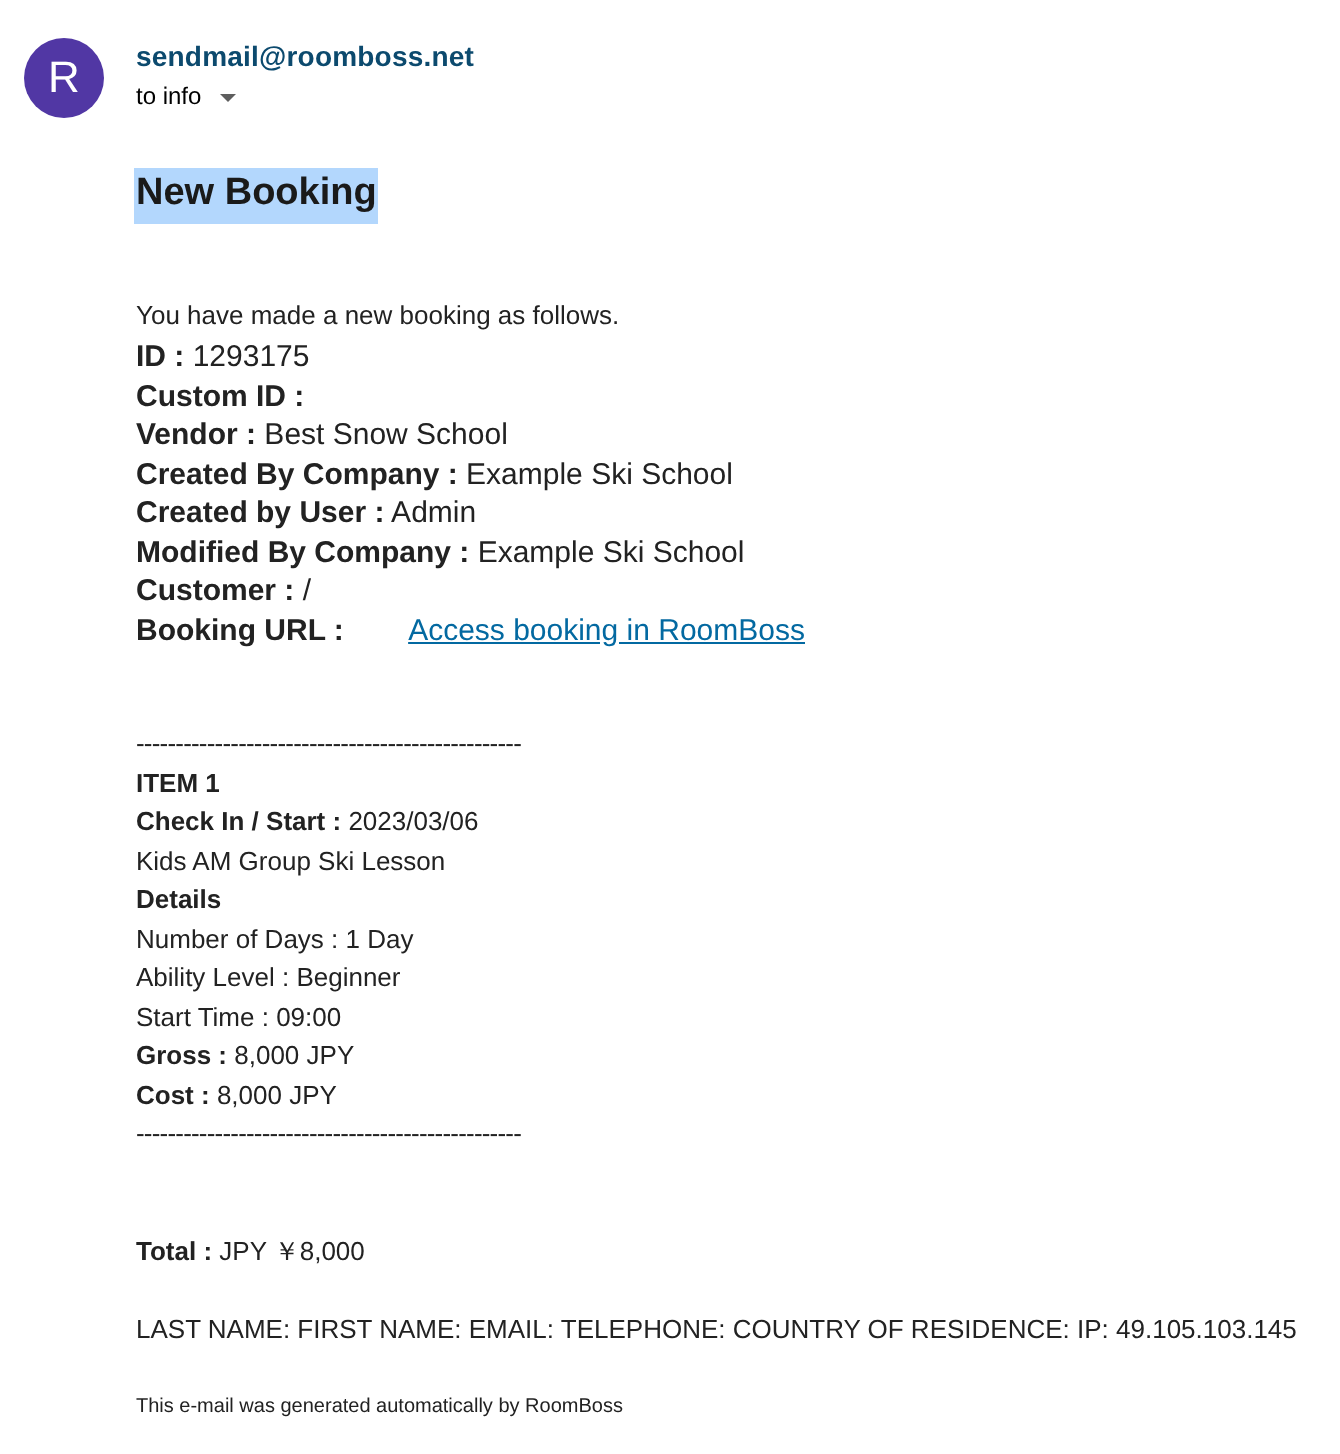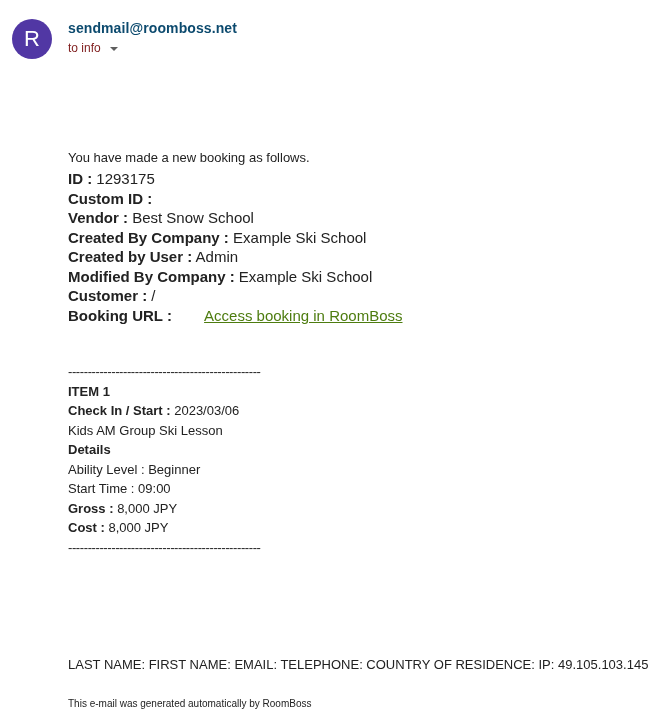--- a/index.html
+++ b/index.html
@@ -12,80 +12,83 @@
       position: absolute; left: 12px; top: 19px; width: 40px; height: 40px;
       border-radius: 50%; background: #5137a4; color: #fff;
       font-size: 22px; line-height: 40px; text-align: center;
       font-family: "Liberation Sans", sans-serif;
     }
     .sender {
       position: absolute; left: 68px; top: 20px; font-size: 14px;
       font-weight: bold; color: #0c4a6e; letter-spacing: 0.1px;
     }
     .recipient {
-      position: absolute; left: 68px; top: 41px; font-size: 12px; color: #7f1d1d;
+      position: absolute; left: 68px; top: 41px; font-size: 12px; color: #000000;
       display: flex; align-items: center; gap: 4px; cursor: pointer;
     }
     .caret {
       display: inline-block; width: 0; height: 0; margin-left: 5px; margin-top: 1px;
       border-left: 4px solid transparent; border-right: 4px solid transparent;
       border-top: 4px solid #5e5e5e;
     }
     .body { position: absolute; left: 68px; top: 84px; width: 600px; }
     .title {
       display: inline-block; font-size: 19px; font-weight: bold; color: #1a1a1a;
       background: #b3d7fd; padding: 1px 1px 3px 1px; margin-left: -1px; line-height: 24px;
     }
     .intro { position: absolute; top: 64px; left: 0; font-size: 13px; line-height: 19px; }
     .fields { position: absolute; top: 85px; left: 0; font-size: 15px; }
     .row { height: 19.5px; line-height: 19.5px; white-space: nowrap; }
     .row b { font-weight: bold; }
-    a.link { color: #4d7c0f; text-decoration: underline; margin-left: 28px; }
+    a.link { color: #0369a1; text-decoration: underline; margin-left: 28px; }
     .divider { font-size: 13px; letter-spacing: -0.4px; color: #222; line-height: 19.5px; height: 19.5px; overflow: hidden; width: 196px; }
     .item { position: absolute; top: 278px; left: 0; font-size: 13px; }
     .total { position: absolute; top: 532px; left: 0; font-size: 13px; line-height: 19px; }
     .contact { position: absolute; top: 571px; left: 0; font-size: 13px; line-height: 19px; white-space: nowrap; }
     .footer { position: absolute; top: 613px; left: 0; font-size: 10px; line-height: 14px; color: #222; }
   </style>
 </head>
 <body>
 
 <div class="header">
   <div class="avatar">R</div>
   <div class="sender">sendmail@roomboss.net</div>
   <div class="recipient">
     <span>to info</span>
     <span class="caret"></span>
   </div>
 </div>
 
 <div class="body">
+  <div class="title">New Booking</div>
   <div class="intro">You have made a new booking as follows.</div>
 
   <div class="fields">
     <div class="row"><b>ID :</b><span> 1293175</span></div>
     <div class="row"><b>Custom ID :</b><span></span></div>
     <div class="row"><b>Vendor :</b><span> Best Snow School</span></div>
     <div class="row"><b>Created By Company :</b><span> Example Ski School</span></div>
     <div class="row"><b>Created by User :</b><span> Admin</span></div>
     <div class="row"><b>Modified By Company :</b><span> Example Ski School</span></div>
     <div class="row"><b>Customer :</b><span> /</span></div>
     <div class="row"><b>Booking URL :</b> <a class="link" href="#">Access booking in RoomBoss</a></div>
   </div>
 
   <div class="item">
     <div class="divider">--------------------------------------------------</div>
     <div class="row"><b>ITEM 1</b></div>
     <div class="row"><b>Check In / Start :</b><span> 2023/03/06</span></div>
     <div class="row">Kids AM Group Ski Lesson</div>
     <div class="row"><b>Details</b></div>
+    <div class="row">Number of Days : 1 Day</div>
     <div class="row">Ability Level : Beginner</div>
     <div class="row">Start Time : 09:00</div>
     <div class="row"><b>Gross :</b><span> 8,000 JPY</span></div>
     <div class="row"><b>Cost :</b><span> 8,000 JPY</span></div>
     <div class="divider">--------------------------------------------------</div>
   </div>
 
+  <div class="total"><b>Total :</b><span> JPY ￥8,000</span></div>
 
   <div class="contact">LAST NAME: FIRST NAME: EMAIL: TELEPHONE: COUNTRY OF RESIDENCE: IP: 49.105.103.145</div>
 
   <div class="footer">This e-mail was generated automatically by RoomBoss</div>
 </div>
 
 </body></html>

